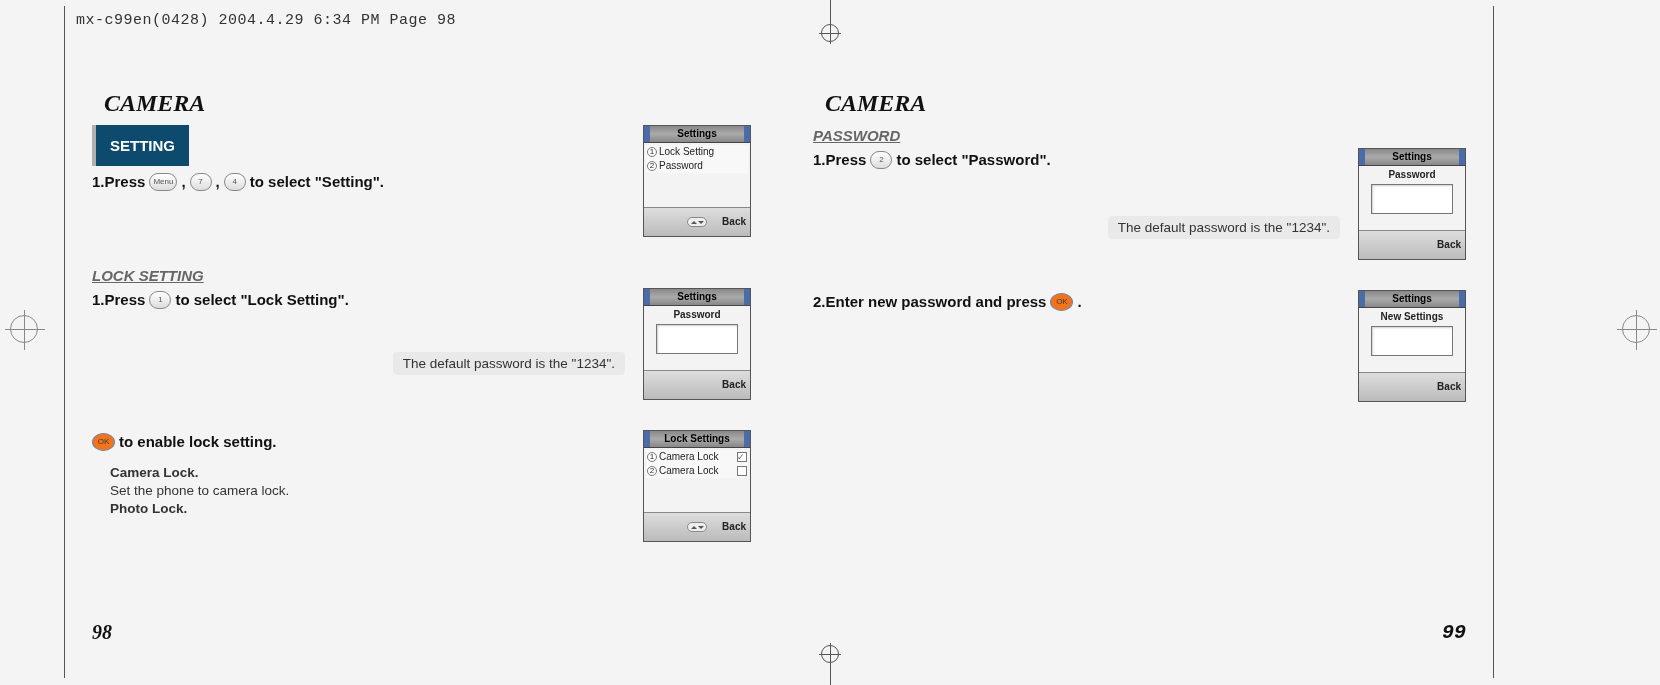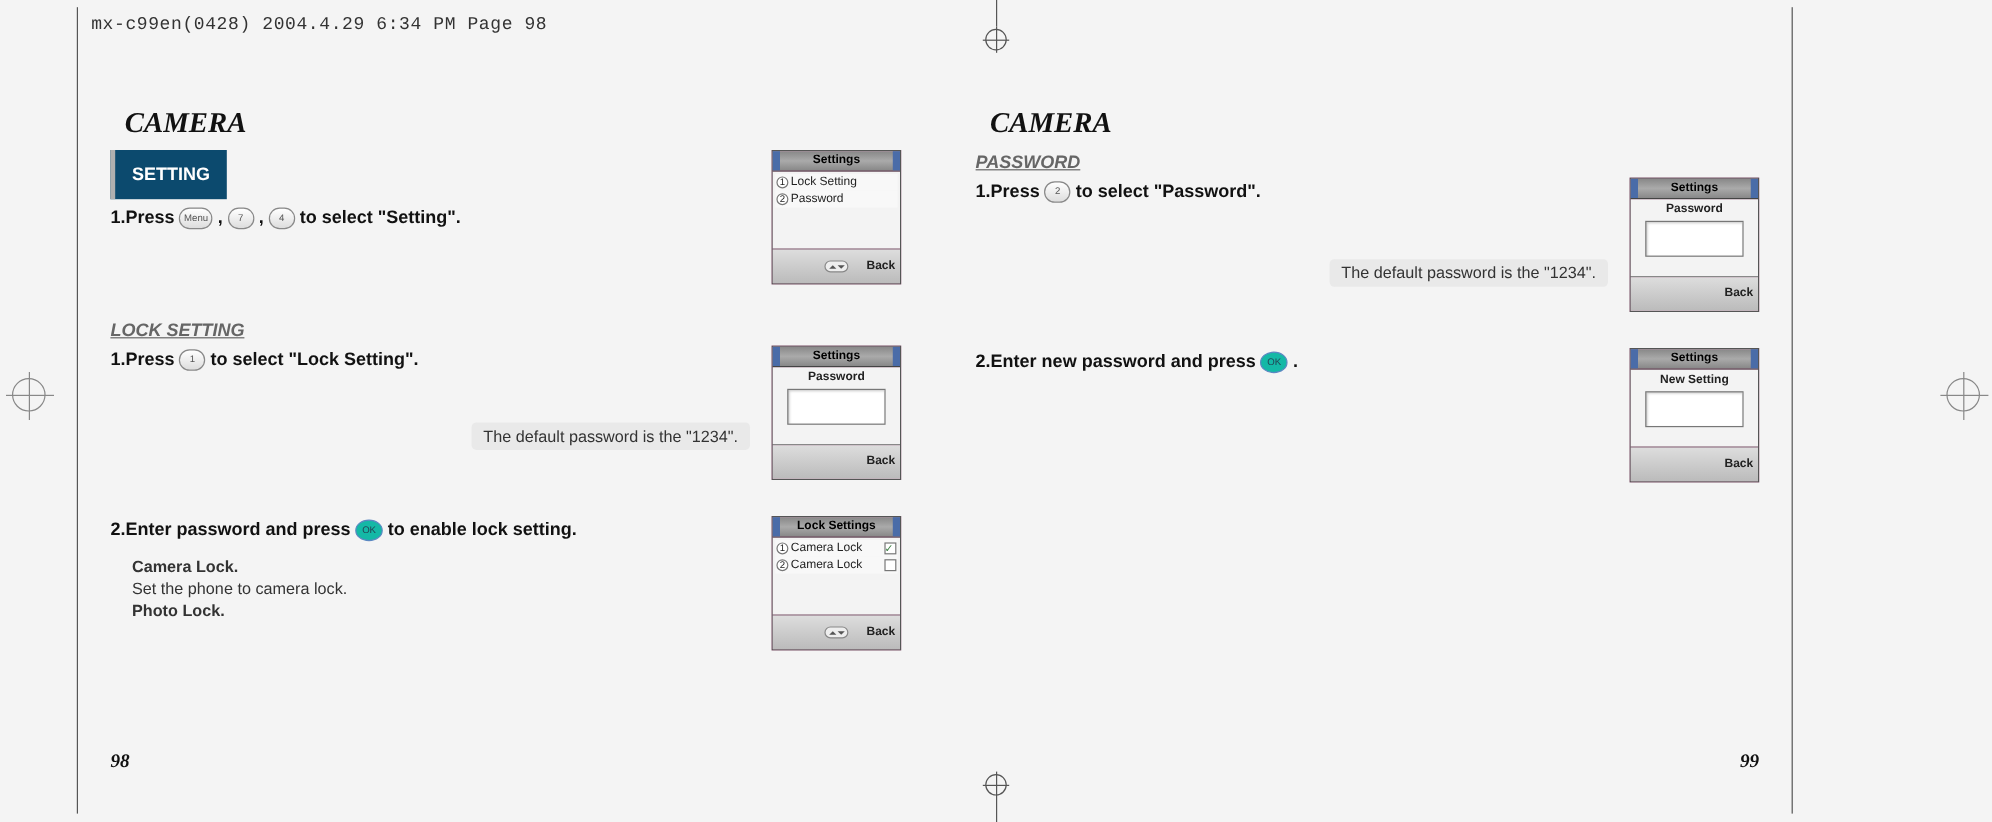--- a/index.html
+++ b/index.html
@@ -115,21 +115,21 @@
   }
 
   .key{
     display:inline-flex;align-items:center;justify-content:center;
     min-width:22px;height:18px;
     border:1px solid #888;border-radius:10px;
     background:linear-gradient(#fff,#ddd);
     font-size:8px;color:#555;font-weight:400;
   }
   .key.menu{border-radius:10px;min-width:28px;}
-  .key.ok{background:#14b8a6;border-color:#5b88c2;color:#245; border-radius:50%; width:23px;height:18px;min-width:18px;font-size:8px;}
+  .key.ok{background:#f97316;border-color:#5b88c2;color:#245; border-radius:50%; width:23px;height:18px;min-width:18px;font-size:8px;}
 
   .note-box{
     background:#e9e9e9;
     border-radius:4px;
     font-size:13.5px;
     color:#333;
     padding:4px 10px;
   }
 
   .row{
@@ -145,25 +145,25 @@
 
   .desc{ margin-top:10px; padding-left:18px; font-size:13.5px; color:#333; line-height:18px;}
   .desc b{font-weight:700;}
 
   .page-num{
     position:absolute;
     bottom:-4px;
     font-family: Georgia, serif;
     font-style:italic;
     font-weight:700;
-    font-size:16px;
+    font-size:20px;
     color:#111;
   }
   .page .page-num.l{ left:28px; }
-  .page .page-num.r{ right:28px; }
+  .page .page-num.r{ right:28px;font-family:Liberation Mono, monospace; }
 
   
   .phone{
     width:108px;
     border:1px solid #555;
     background:#f9a8d4;
     font-size:10px;
     line-height:14px;
     color:#222;
   }
@@ -314,21 +314,20 @@
               <span>Back</span>
             </div>
           </div>
         </div>
       </div>
     </div>
 
     <div class="block row">
       <div class="left-col">
         <div class="instr">
-          <span>2.Enter password and press</span>
           <span class="key ok">OK</span>
           <span>to enable lock setting.</span>
         </div>
         <div class="desc">
           <div><b>Camera Lock.</b></div>
           <div>Set the phone to camera lock.</div>
           <div><b>Photo Lock.</b></div>
         </div>
       </div>
       <div class="right-col">
@@ -398,21 +397,21 @@
         <div class="instr">
           <span>2.Enter new password and press</span>
           <span class="key ok">OK</span>
           <span>.</span>
         </div>
       </div>
       <div class="right-col">
         <div class="phone">
           <div class="titlebar">Settings</div>
           <div class="body input">
-            <div class="subtitle">New Setting</div>
+            <div class="subtitle">New Settings</div>
             <div class="field"></div>
           </div>
           <div class="footer">
             <span>Back</span>
           </div>
         </div>
       </div>
     </div>
 
     <div class="page-num r">99</div>

